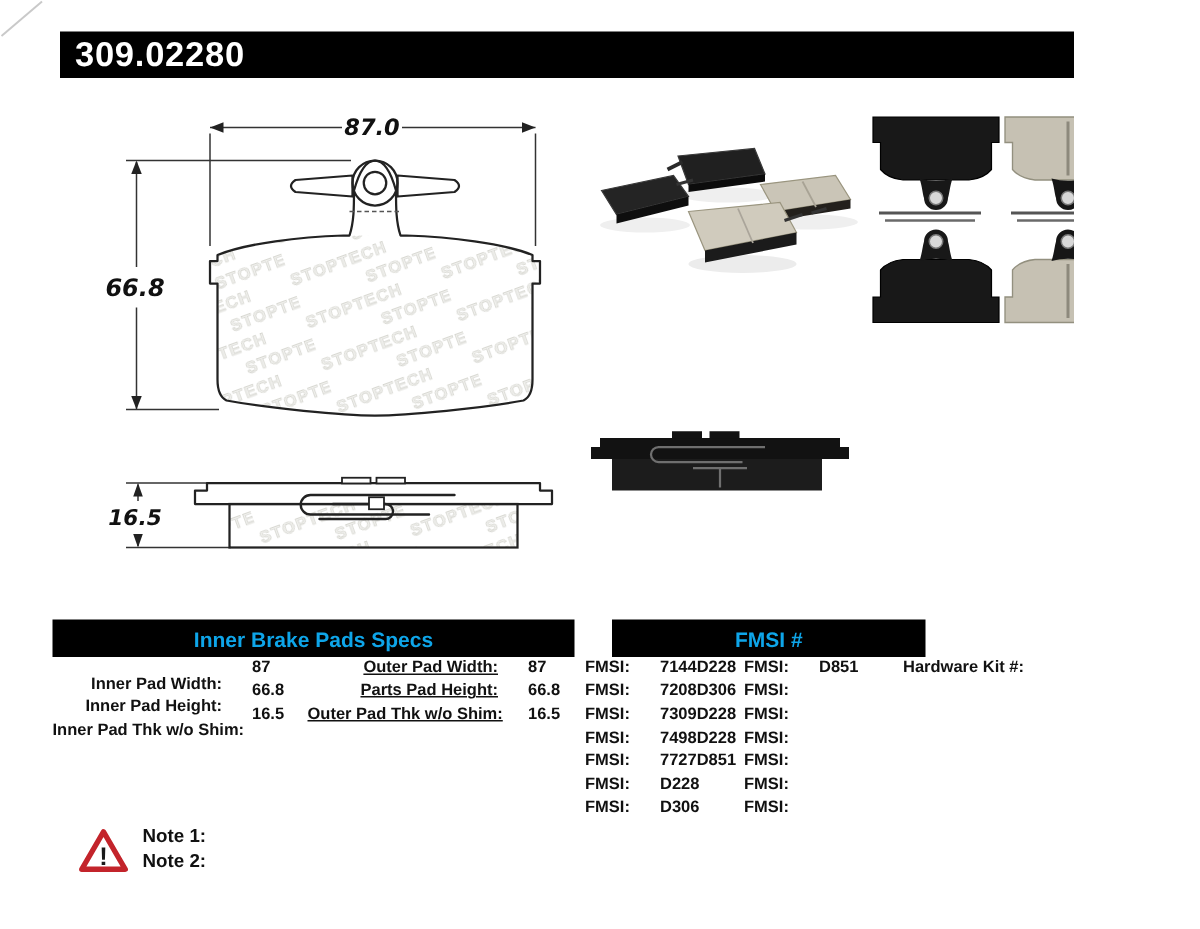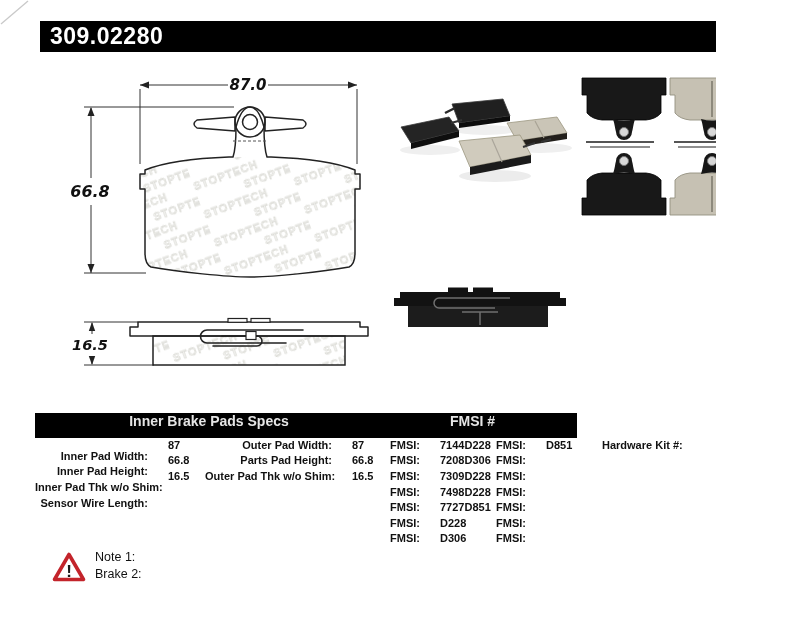--- a/index.html
+++ b/index.html
@@ -8,35 +8,35 @@
   .abs{position:absolute;}
   svg.abs{display:block;overflow:visible;}
 
   
   .titlebar{left:40px;top:21px;width:722px;height:31px;background:#000;color:#fff;
             display:flex;align-items:center;justify-content:space-between;
             padding:0 10px;box-sizing:border-box;}
   .titlebar .t{font-size:23px;font-weight:bold;letter-spacing:0.5px;}
 
   
-  .hbar{top:413px;height:25px;background:#000;color:#e5e5e5;display:flex;
+  .hbar{top:413px;height:25px;background:#000;color:#0ea5e9;display:flex;align-items:center;
         justify-content:center;font-size:14px;font-weight:bold;}
   .hbar .half{flex:1;text-align:center;}
 
   
   .speccol{top:437px;font-size:11px;font-weight:bold;line-height:normal;}
   .srow{display:flex;height:15.6px;align-items:center;white-space:nowrap;}
   .slabel{text-align:right;}
   .col-inner .slabel{width:113px;margin-top:22px;}
-  .col-outer .slabel{width:127px;}
+  .col-outer .slabel{width:127px;text-decoration:underline;}
   .col-fmsi .slabel{width:30px;text-align:left;}
   .sval{margin-left:20px;text-align:left;}
 
   
-  .notes{left:95px;top:548px;font-size:12.5px;font-weight:normal;}
+  .notes{left:95px;top:548px;font-size:12.5px;font-weight:bold;}
   .nrow{height:17px;display:flex;align-items:center;}
 
   
   .dim{font-family:"DejaVu Sans",sans-serif;font-weight:bold;font-style:italic;fill:#111;}
   .wm{font-family:"Liberation Sans",sans-serif;font-weight:bold;font-size:11px;
       fill:#f0f0ed;stroke:#cfcfc8;stroke-width:0.4px;letter-spacing:1px;}
   .outline{fill:none;stroke:#222;stroke-width:1.5;stroke-linejoin:round;}
   .thin{stroke:#333;stroke-width:1;fill:none;}
   .ah{fill:#222;stroke:none;}
 </style>
@@ -216,40 +216,36 @@
     <g stroke="#6f6f6f" stroke-width="1.5" fill="none">
       <path d="M 118,13 H 47 A 5,5 0 0 0 47,23 H 103"></path>
       <line x1="70" y1="27" x2="106" y2="27"></line>
       <line x1="88" y1="27" x2="88" y2="40"></line>
     </g>
   </svg>
 
   <div class="abs hbar" style="left:35px;width:348px">
     <span class="half">Inner Brake Pads Specs</span>
   </div>
-  <div class="abs hbar" style="left:368px;width:209px">
+  <div class="abs hbar" style="left:408px;width:209px">
     <span>FMSI #</span>
   </div>
 
   <div class="abs speccol col-inner" style="left:35px;width:170px">
     <div class="srow">
       <span class="slabel">Inner Pad Width:</span>
       <span class="sval">87</span>
     </div>
     <div class="srow">
       <span class="slabel">Inner Pad Height:</span>
       <span class="sval">66.8</span>
     </div>
     <div class="srow">
       <span class="slabel">Inner Pad Thk w/o Shim:</span>
       <span class="sval">16.5</span>
-    </div>
-    <div class="srow">
-      <span class="slabel">Sensor Wire Length:</span>
-      <span class="sval"></span>
     </div>
   </div>
 
   <div class="abs speccol col-outer" style="left:205px;width:180px">
     <div class="srow">
       <span class="slabel">Outer Pad Width:</span>
       <span class="sval">87</span>
     </div>
     <div class="srow">
       <span class="slabel">Parts Pad Height:</span>
@@ -332,17 +328,17 @@
 
   <svg class="abs" style="left:52px;top:551px;width:34px;height:33px" viewBox="0 0 34 33">
     <path d="M 17,3.5 L 31.5,28.5 L 2.5,28.5 Z" fill="#ffffff" stroke="#c3242b" stroke-width="3.6" stroke-linejoin="round"></path>
     <text x="17" y="25.5" text-anchor="middle" font-size="17" font-weight="bold" font-family="Liberation Sans, sans-serif" fill="#1a1a1a">!</text>
   </svg>
   <div class="abs notes">
     <div class="nrow">
       <span>Note 1:</span>
     </div>
     <div class="nrow">
-      <span>Brake 2:</span>
+      <span>Note 2:</span>
     </div>
   </div>
 
 </div>
 
 </body></html>

